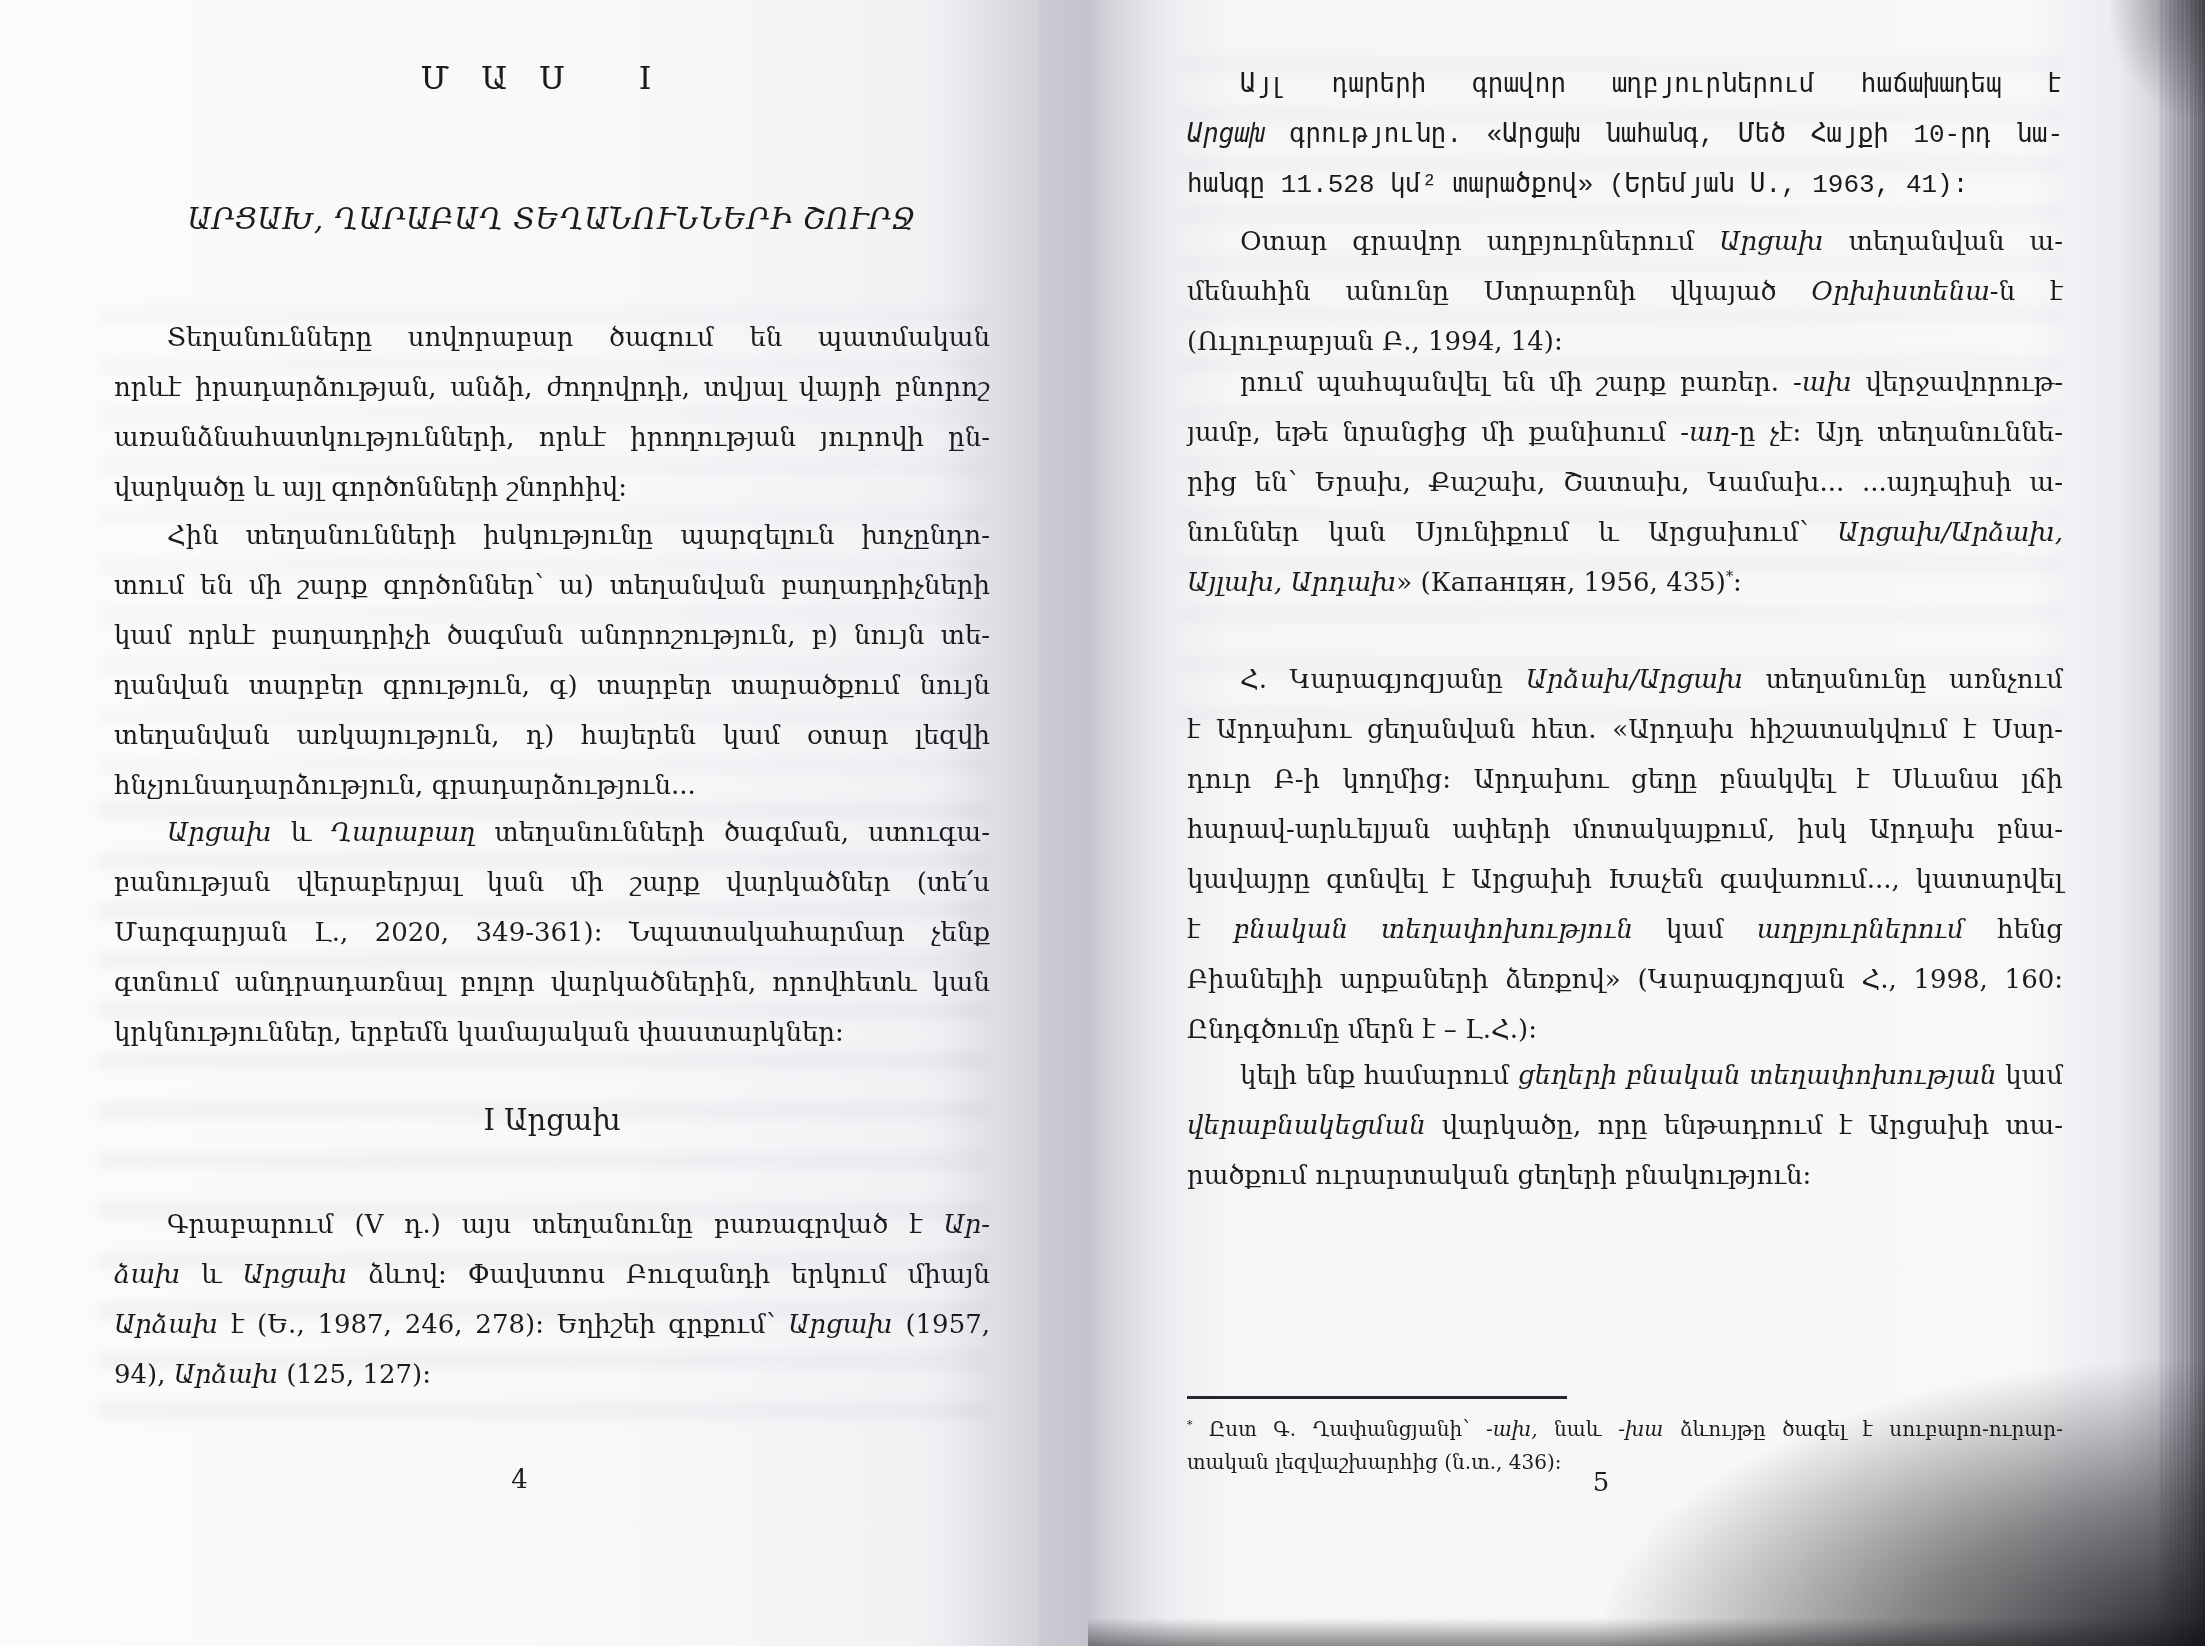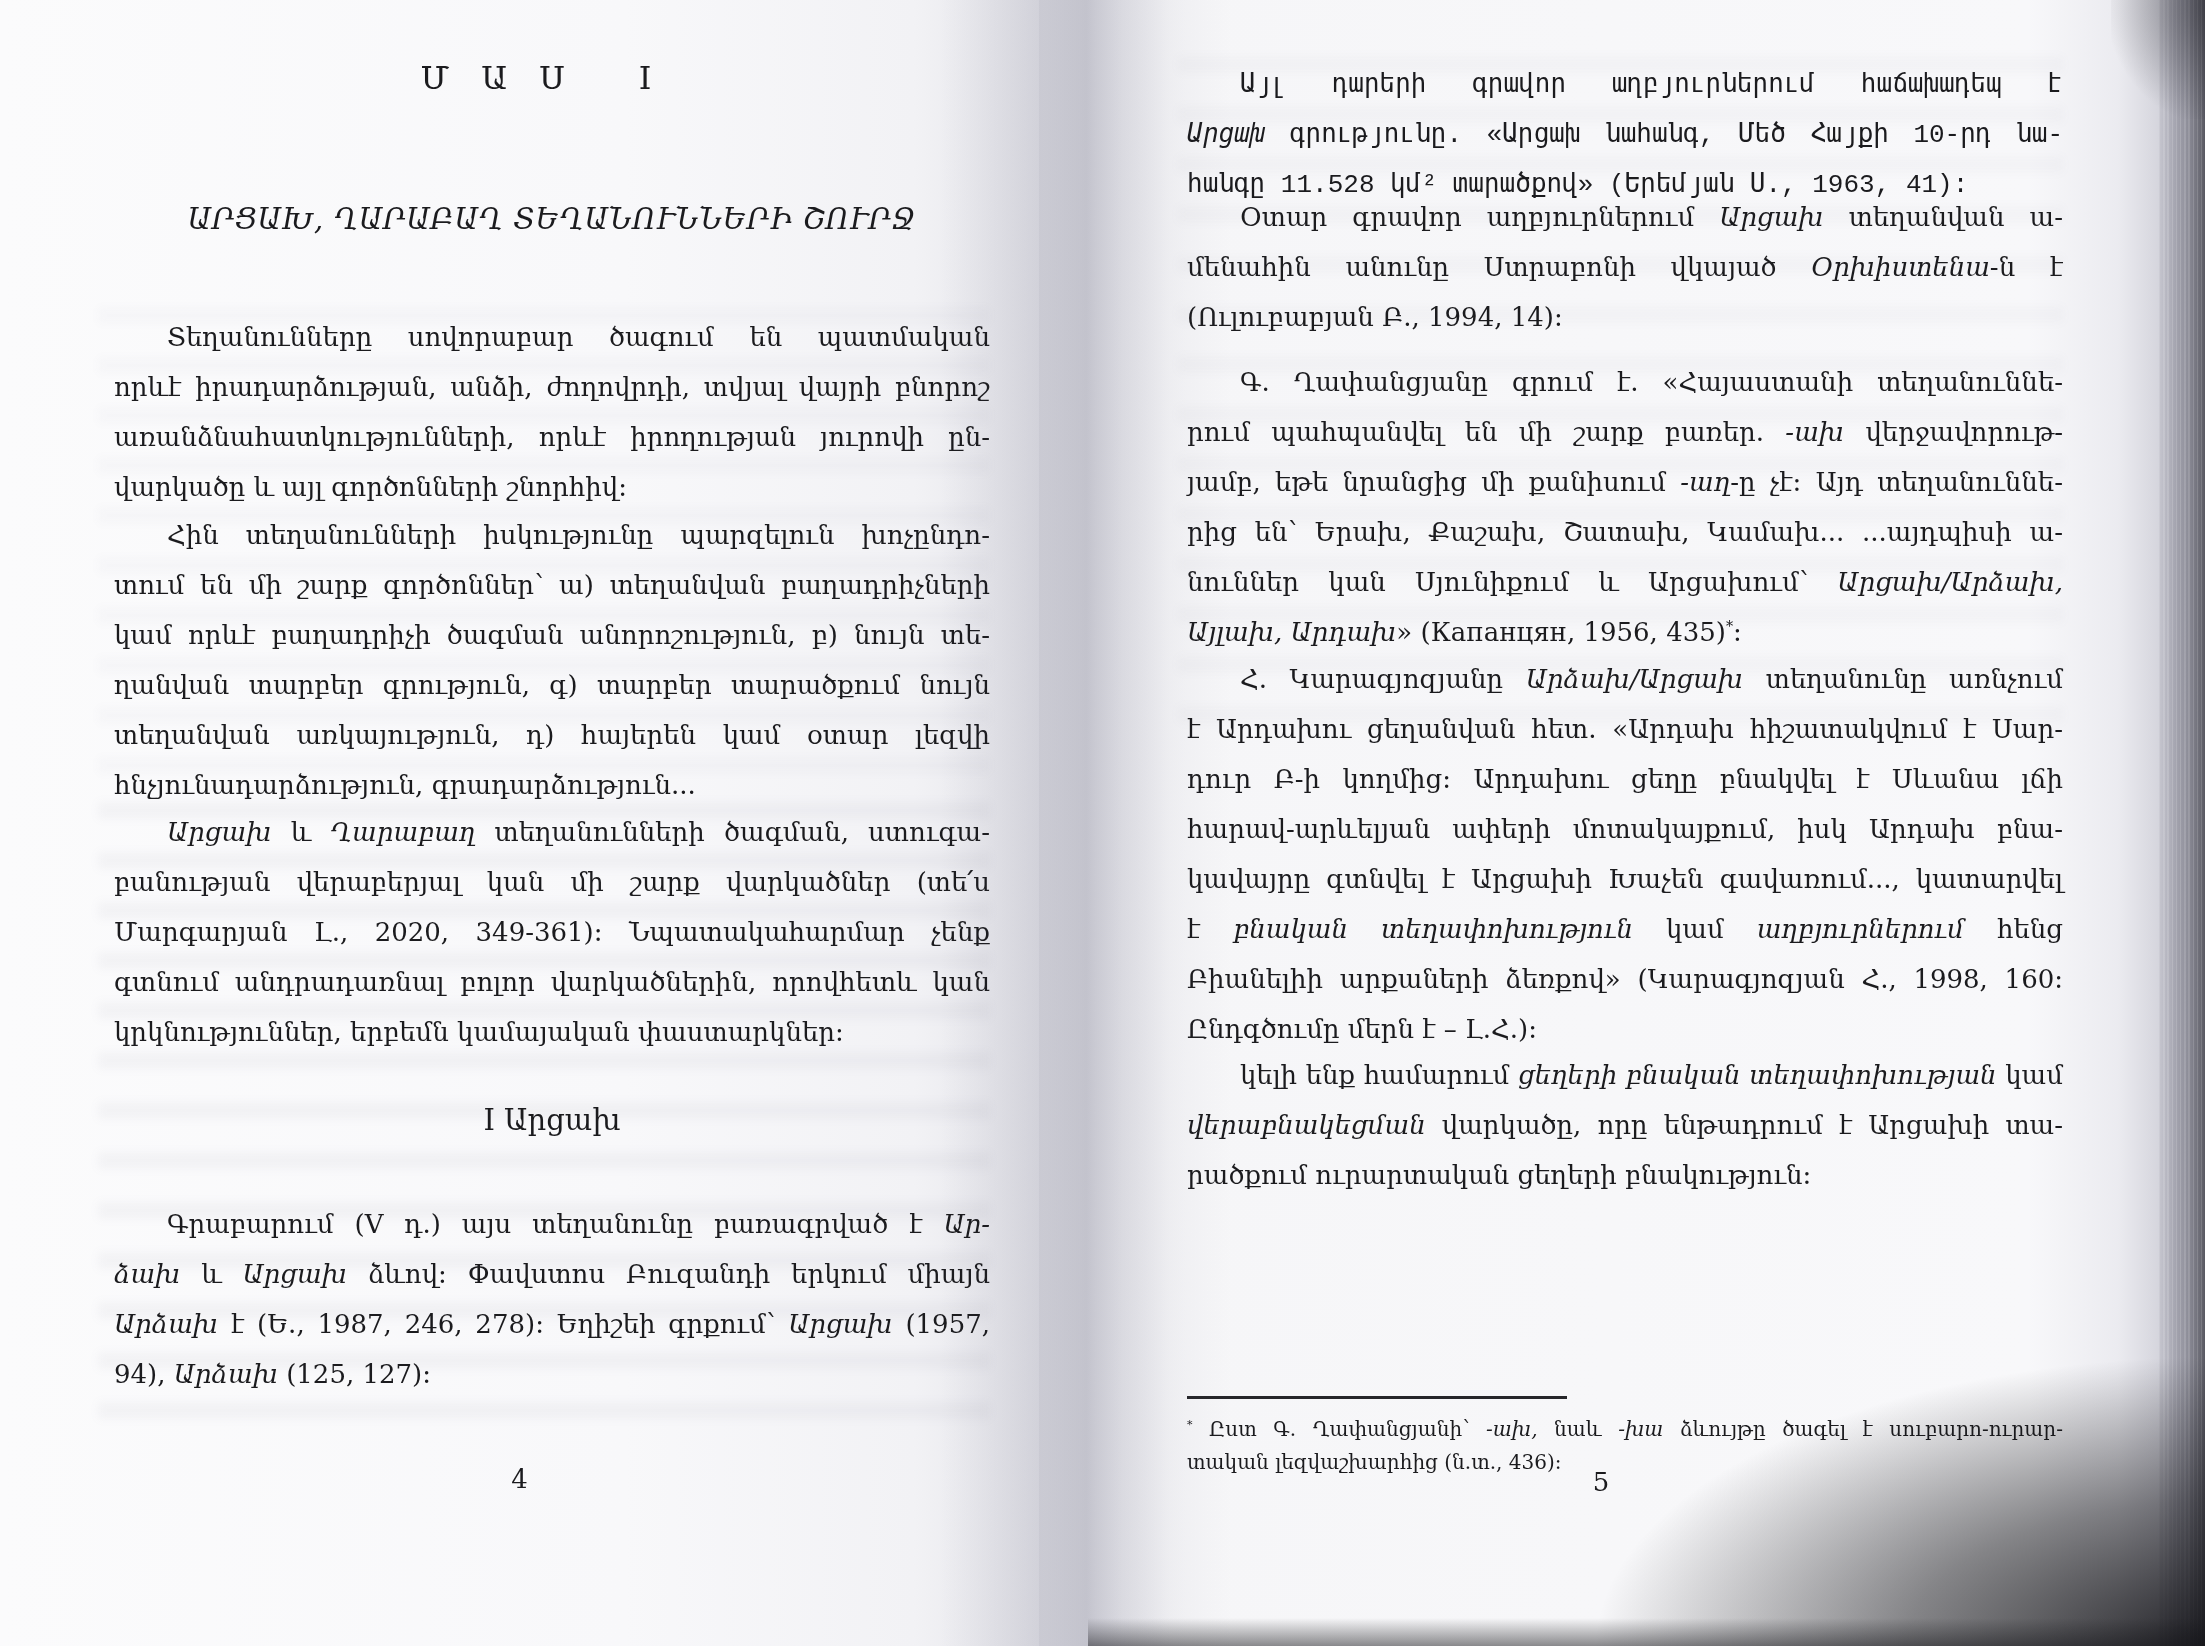--- a/index.html
+++ b/index.html
@@ -35,21 +35,21 @@
 
   .page-left [data-block="part_heading"]{top:59px;font-size:32px;letter-spacing:32px;}
   .page-left [data-block="chapter_heading"]{top:202px;font-size:29px;font-style:italic;letter-spacing:0.7px;}
   .page-left [data-block="p1"]{top:312px;}
   .page-left [data-block="p2"]{top:510px;}
   .page-left [data-block="p3"]{top:807px;}
   .page-left [data-block="section_heading"]{top:1103px;font-size:29px;}
   .page-left [data-block="p4"]{top:1199px;}
 
   .page-right [data-block="p1"]{top:60px;font-family:Liberation Mono, monospace;}
-  .page-right [data-block="p2"]{top:192px;}
+  .page-right [data-block="p2"]{top:216px;}
   .page-right [data-block="p3"]{top:357px;}
   .page-right [data-block="p4"]{top:654px;}
   .page-right [data-block="p5"]{top:1050px;}
   .page-right [data-block="footnote"]{top:1413px;}
   .footnote .line{font-size:20px;line-height:33px;}
   .footnote .line:first-child{text-indent:0;}
 
   .fn-rule{position:absolute;top:1396px;left:0;width:380px;height:2.8px;background:#26262a;}
 
   .page-num{position:absolute;left:0;right:0;text-align:center;font-size:26px;}
@@ -132,21 +132,20 @@
           <div class="line">Այլ դարերի գրավոր աղբյուրներում հաճախադեպ է</div>
           <div class="line"><i>Արցախ</i> գրությունը. «Արցախ նահանգ, Մեծ Հայքի 10-րդ նա-</div>
           <div class="line">հանգը 11.528 կմ² տարածքով» (Երեմյան Ս., 1963, 41):</div>
         </div>
         <div class="block paragraph para" data-block="p2">
           <div class="line">Օտար գրավոր աղբյուրներում <i>Արցախ</i> տեղանվան ա-</div>
           <div class="line">մենահին անունը Ստրաբոնի վկայած <i>Օրխիստենա</i>-ն է</div>
           <div class="line">(Ուլուբաբյան Բ., 1994, 14):</div>
         </div>
         <div class="block paragraph para" data-block="p3">
-          <div class="line">Գ. Ղափանցյանը գրում է. «Հայաստանի տեղանուննե-</div>
           <div class="line">րում պահպանվել են մի շարք բառեր. <i>-ախ</i> վերջավորութ-</div>
           <div class="line">յամբ, եթե նրանցից մի քանիսում <i>-աղ</i>-ը չէ: Այդ տեղանուննե-</div>
           <div class="line">րից են՝ Երախ, Քաշախ, Շատախ, Կամախ... ...այդպիսի ա-</div>
           <div class="line">նուններ կան Սյունիքում և Արցախում՝ <i>Արցախ/Արձախ,</i></div>
           <div class="line"><i>Այլախ, Արդախ</i>» (Капанцян, 1956, 435)<sup>*</sup>:</div>
         </div>
         <div class="block paragraph para" data-block="p4">
           <div class="line">Հ. Կարագյոզյանը <i>Արձախ/Արցախ</i> տեղանունը առնչում</div>
           <div class="line">է Արդախու ցեղանվան հետ. «Արդախ հիշատակվում է Սար-</div>
           <div class="line">դուր Բ-ի կողմից: Արդախու ցեղը բնակվել է Սևանա լճի</div>

